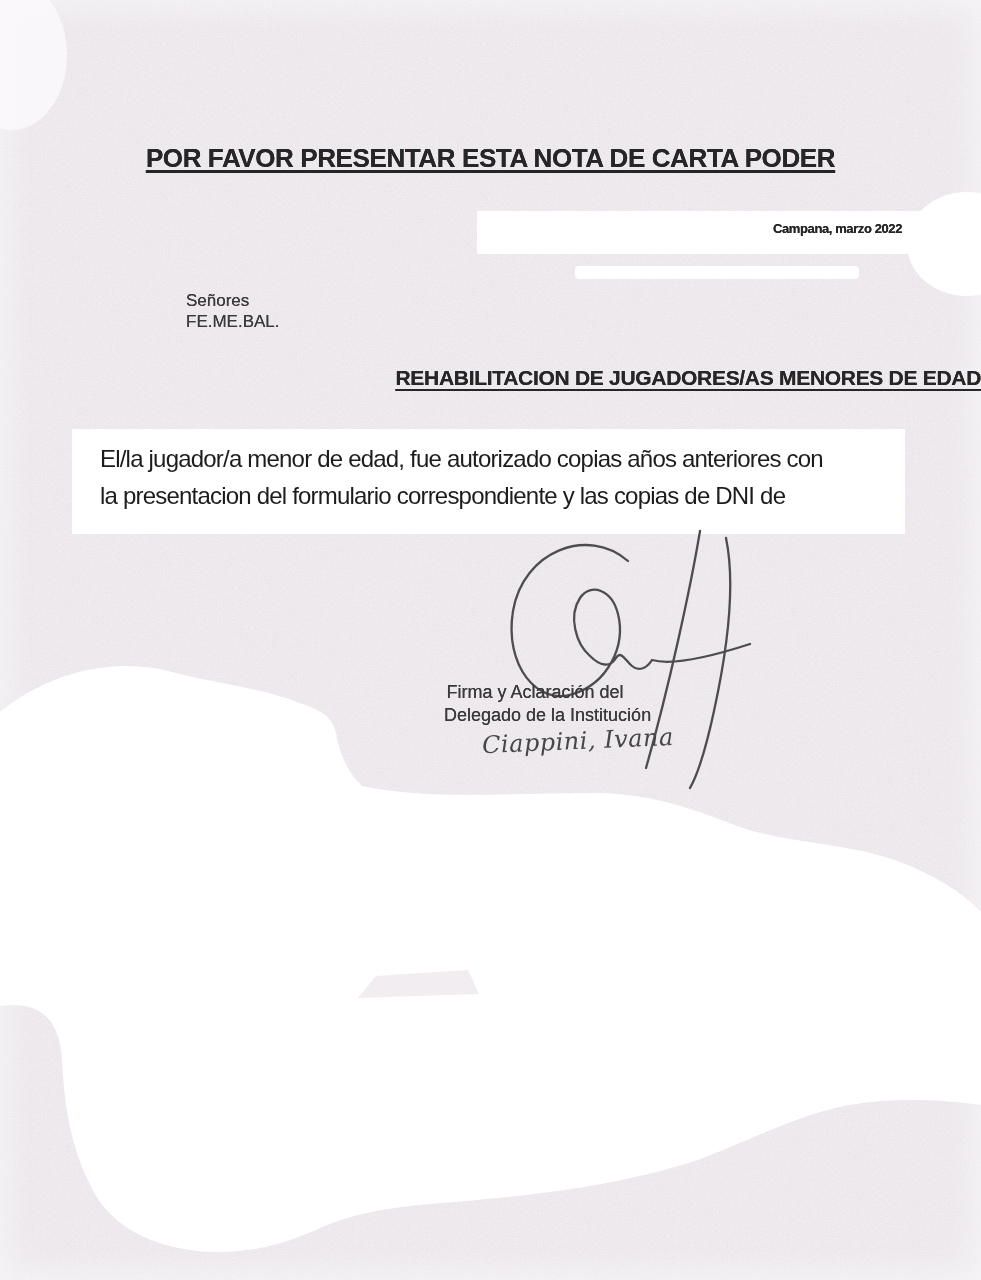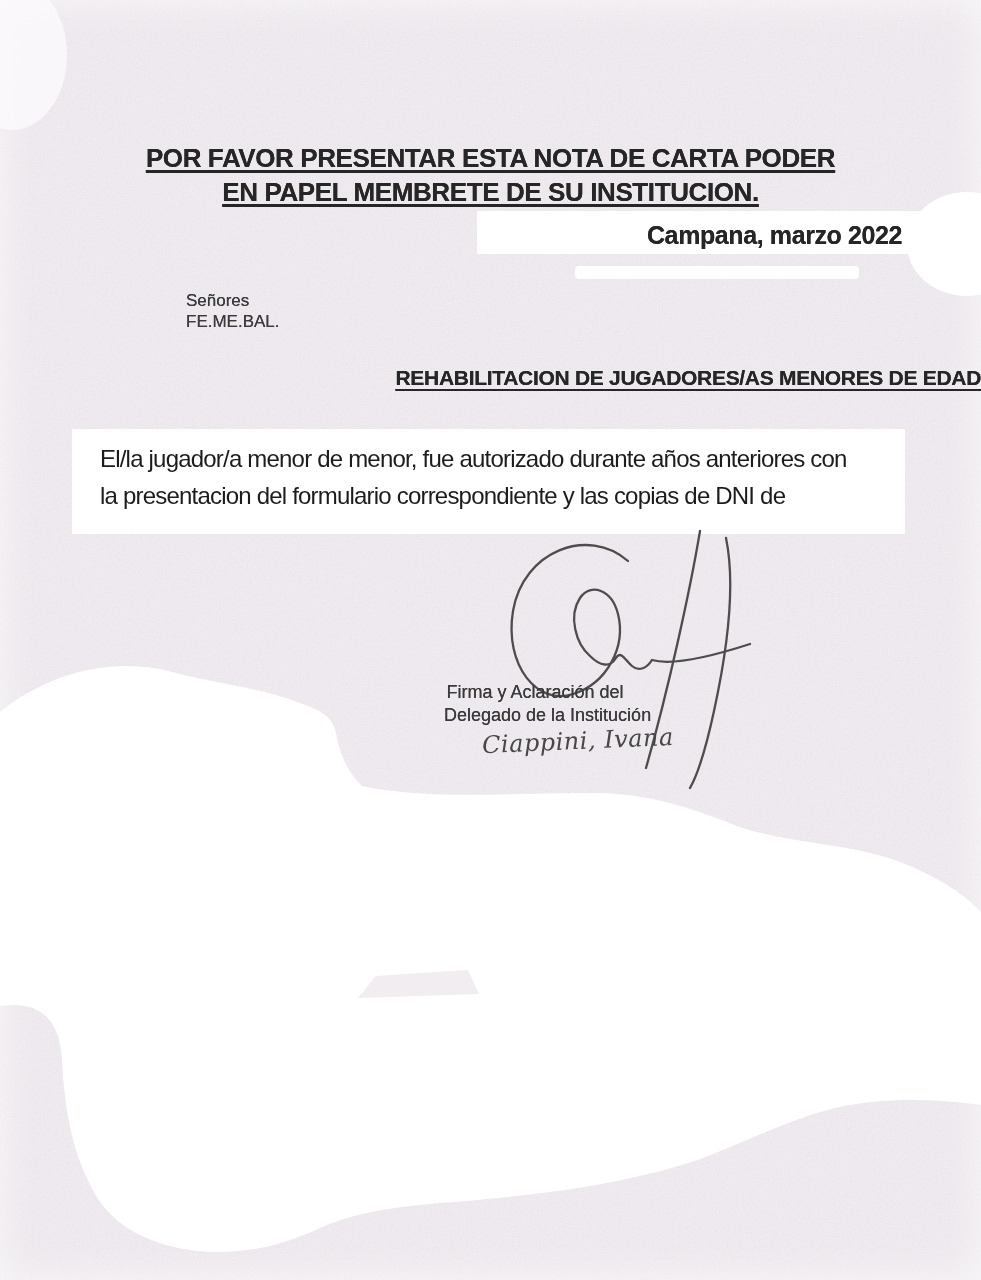--- a/index.html
+++ b/index.html
@@ -16,21 +16,21 @@
 
   .notice {
     top:141px; left:0; width:100%; text-align:center;
     font-weight:bold; font-size:26px; line-height:34px; letter-spacing:-0.4px;
     color:#262626;
   }
   .notice .uline {
     text-decoration:underline; text-decoration-thickness:2.5px; text-underline-offset:3px;
   }
   .dateline {
-    top:221px; right:79px; font-weight:bold; font-size:25px; letter-spacing:-0.4px;
+    top:221px; right:79px; font-weight:bold; font-size:13px; letter-spacing:-0.4px;
     color:#262626;
   }
   .recipient {
     top:290px; left:175px; font-size:17px; line-height:21px; color:#3b3b3b;margin-left:11px;
   }
   .subject {
     top:366px; left:52px; right:0; text-align:right;
     font-weight:bold; font-size:21px; letter-spacing:-0.3px; color:#262626;
   }
   .subject .uline {
@@ -101,36 +101,35 @@
   <svg class="layer-sig" width="310" height="290" viewBox="0 0 310 290" aria-hidden="true">
     <g fill="none" stroke="#4d4d4d" stroke-width="2.3" stroke-linecap="round">
       <path d="M 160 45 C 120 10, 55 35, 45 95 C 36 150, 70 190, 105 178 C 140 167, 158 130, 150 98 C 144 74, 123 66, 112 82 C 100 100, 108 128, 122 140 C 132 150, 142 152, 148 142 C 153 134, 157 144, 164 150 C 171 156, 179 152, 184 144 C 205 150, 245 140, 282 128"></path>
       <path d="M 232 15 C 222 75, 200 175, 178 252"></path>
       <path d="M 258 22 C 268 70, 258 140, 246 195 C 238 232, 230 258, 222 272"></path>
     </g>
   </svg>
 
   <div class="txt notice scanned">
     <div><span class="uline">POR FAVOR PRESENTAR ESTA NOTA DE CARTA PODER</span></div>
-    <div><span class="uline">EN PAPEL MEMBRETE DE SU INSTITUCION.</span></div>
   </div>
 
   <div class="txt dateline scanned">Campana, marzo 2022</div>
 
   <div class="txt recipient scanned">
     <div>Señores</div>
     <div>FE.ME.BAL.</div>
   </div>
 
   <div class="txt subject scanned">
     <span class="uline">REHABILITACION DE JUGADORES/AS MENORES DE EDAD</span>
   </div>
 
   <div class="txt body-text">
-    <div>El/la jugador/a menor de menor, fue autorizado durante años anteriores con</div>
+    <div>El/la jugador/a menor de edad, fue autorizado copias años anteriores con</div>
     <div>la presentacion del formulario correspondiente y las copias de DNI de</div>
   </div>
 
   <div class="txt firma-caption scanned">
     <div>Firma y Aclaración del</div>
     <div>Delegado de la Institución</div>
   </div>
 
   <div class="txt handwritten-name">Ciappini, Ivana</div>
 

